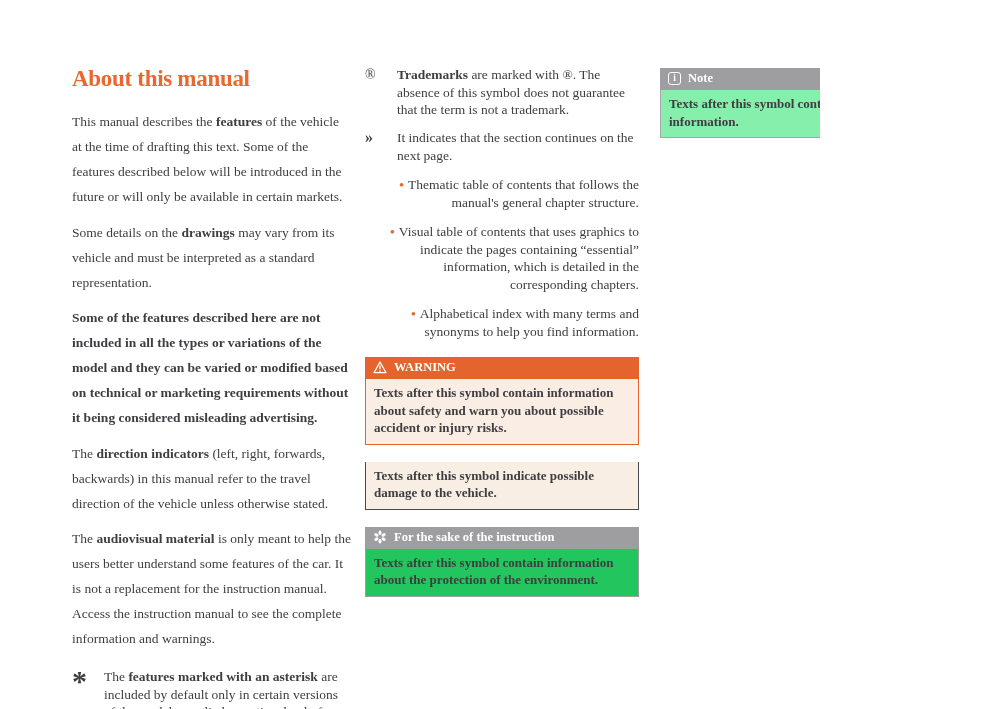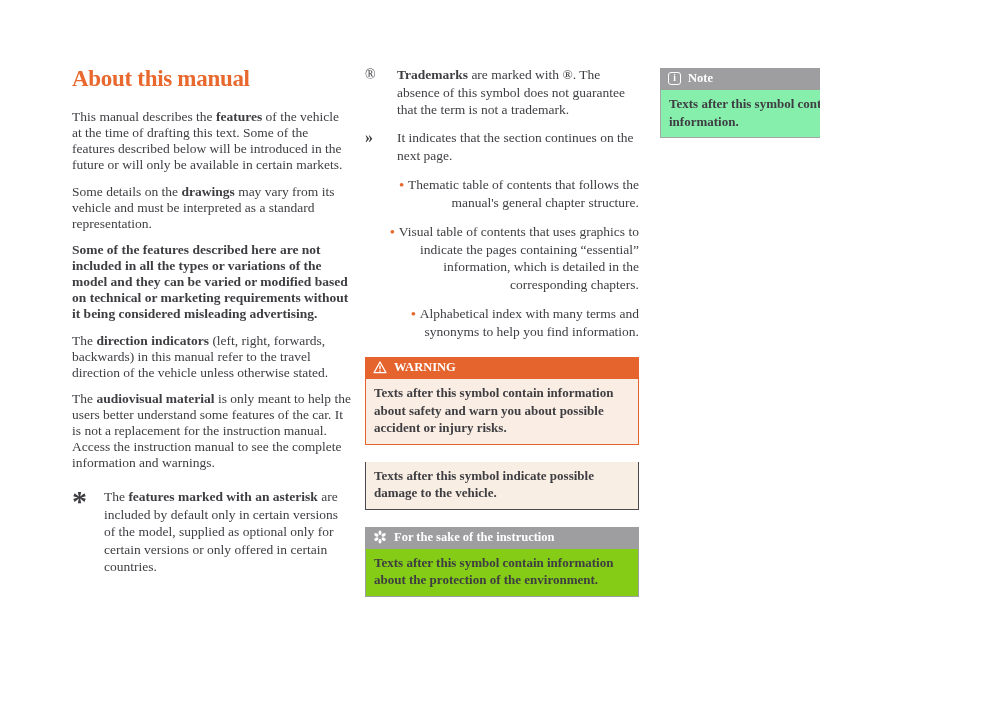--- a/index.html
+++ b/index.html
@@ -11,21 +11,21 @@
   }
   .col { position:absolute; top:66px; }
   .col1 { left:72px;  width:279px; }
   .col2 { left:365px; width:274px; }
   .col3 { left:660px; width:272px; }
 
   h1.title {
     color:#e8682d; font-size:23px; font-weight:bold;
     letter-spacing:-0.3px; margin:0 0 17px 0; line-height:26px;
   }
-  p.body { font-size:13.5px; line-height:16px; margin:0 0 10.5px 0; }
+  p.body { font-size:13.5px; line-height:25px; margin:0 0 10.5px 0; }
   p.body:last-child { margin-bottom:0; }
   .b { font-weight:bold; }
 
   .sym-row { display:flex; margin:0 0 10.5px 0; }
   .sym-cell { width:32px; flex:0 0 32px; font-size:14px; line-height:17.5px; }
   .sym-cell.big { font-size:30px; line-height:26px; font-weight:bold; }
   .sym-cell.chev { font-weight:bold; font-size:16px; letter-spacing:-1px; }
   .sym-text { flex:1; font-size:13.5px; line-height:17.5px; }
   .asterisk-row { margin-top:17px; }
 
@@ -41,21 +41,21 @@
   }
   .box-body {
     font-size:13px; font-weight:bold; line-height:17.5px;
     padding:5px 8px 7px 8px;
   }
   .warning  .box-head { background:#e5632d; }
   .warning  .box-body { background:#faeee4; border:1px solid #e5632d; border-top:none; }
   .caution  .box-head { background:#3f3e42; }
   .caution  .box-body { background:#f8eee3; border:1px solid #4a494d; border-top:none; }
   .envbox   .box-head { background:#9e9ea0; }
-  .envbox   .box-body { background:#84cc16; border:1px solid #9e9ea0; border-top:none; }
+  .envbox   .box-body { background:#22c55e; border:1px solid #9e9ea0; border-top:none; }
   .notebox  { margin-top:2px; }
   .notebox  .box-head { background:#9e9ea0; }
   .notebox  .box-body { background:#86efac; border:1px solid #a6a6a8; border-top:none; }
 
   .box-icon { display:inline-flex; align-items:center; }
   .note-glyph {
     display:inline-flex; align-items:center; justify-content:center;
     width:13px; height:13px; border:1.4px solid #ffffff; border-radius:3px;
     font-size:9.5px; font-weight:bold; color:#ffffff; font-style:normal;
   }

